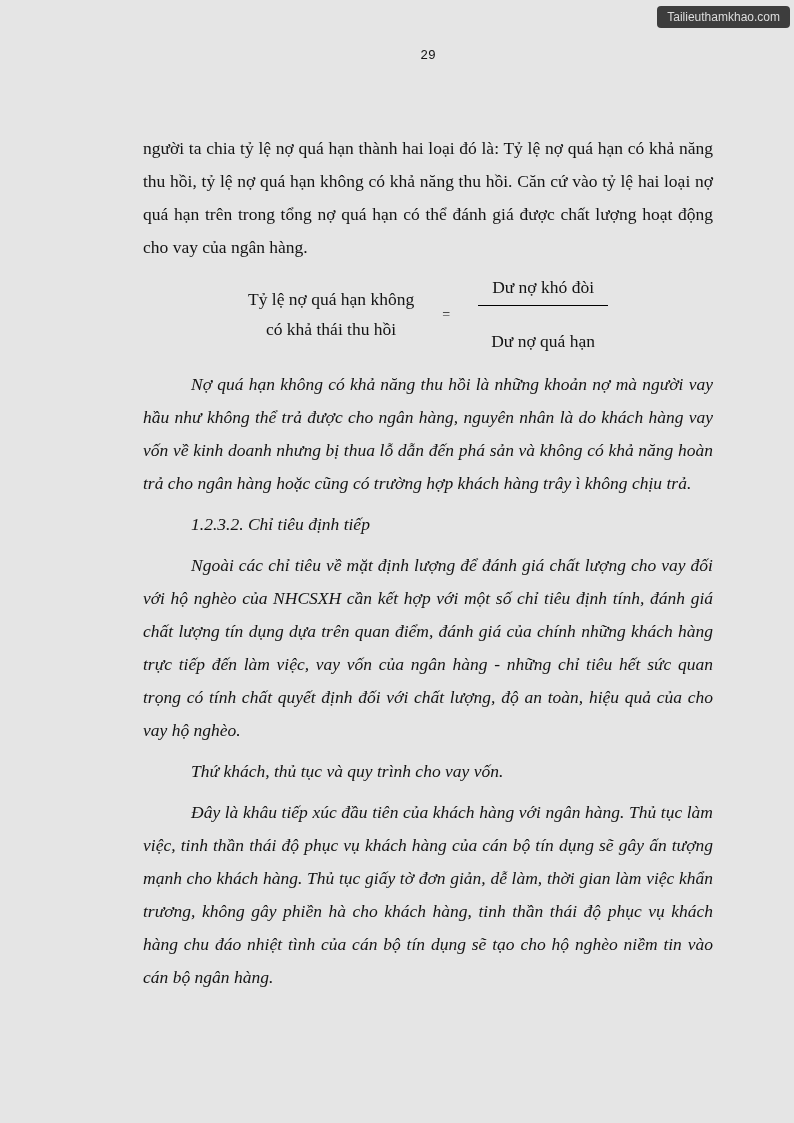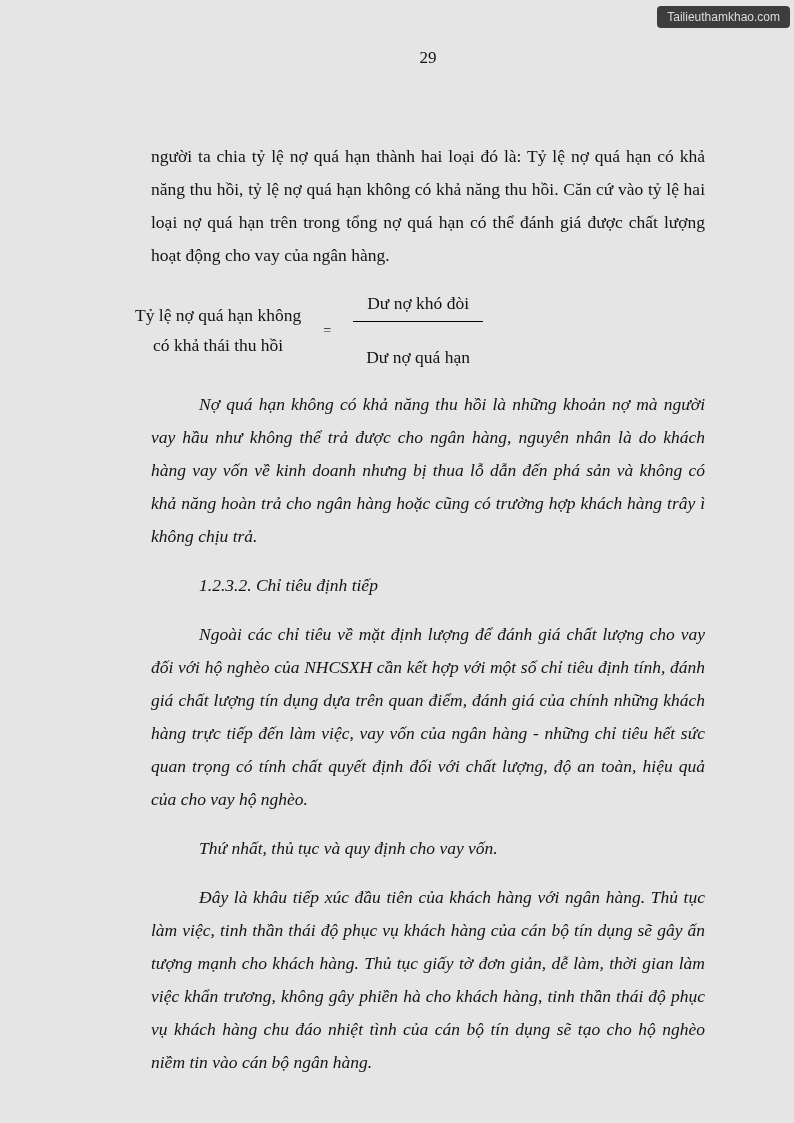--- a/index.html
+++ b/index.html
@@ -27,45 +27,47 @@
     line-height: 14px;
     padding: 4px 10px;
     border-radius: 4px;
   }
   .page-number {
     position: absolute;
     top: 48px;
     left: 135px;
     width: 586px;
     text-align: center;
-    font-size: 17px;
+    font-size: 13px;
+    font-family: Liberation Mono, monospace;
   }
   .content {
     position: absolute;
     top: 124px;
     left: 135px;
     width: 586px;
     font-size: 17.5px;
     line-height: 33px;
     text-align: justify;
   }
   .para {
-    margin: 16px;
+    margin: 8px;
   }
   .indent {
     text-indent: 48px;
     font-style: italic;
   }
   .italic {
     font-style: italic;
   }
   .formula {
     display: flex;
+    justify-content: center;
     align-items: center;
-    gap: 22px;
+    gap: 28px;
     margin: 6px 0 12px 0;
     line-height: 30px;
     text-align: center;
   }
   .formula-lhs {
     text-align: center;
   }
   .formula-eq {
     font-size: 14px;
     padding-top: 2px;
@@ -109,19 +111,19 @@
         <div class="den">Dư nợ quá hạn</div>
       </div>
     </div>
 
     <p class="para indent">Nợ quá hạn không có khả năng thu hồi là những khoản nợ mà người vay hầu như không thể trả được cho ngân hàng, nguyên nhân là do khách hàng vay vốn về kinh doanh nhưng bị thua lỗ dẫn đến phá sản và không có khả năng hoàn trả cho ngân hàng hoặc cũng có trường hợp khách hàng trây ì không chịu trả.</p>
 
     <p class="para indent italic">1.2.3.2. Chỉ tiêu định tiếp</p>
 
     <p class="para indent">Ngoài các chỉ tiêu về mặt định lượng để đánh giá chất lượng cho vay đối với hộ nghèo của NHCSXH cần kết hợp với một số chỉ tiêu định tính, đánh giá chất lượng tín dụng dựa trên quan điểm, đánh giá của chính những khách hàng trực tiếp đến làm việc, vay vốn của ngân hàng - những chỉ tiêu hết sức quan trọng có tính chất quyết định đối với chất lượng, độ an toàn, hiệu quả của cho vay hộ nghèo.</p>
 
-    <p class="para indent italic">Thứ nhất, thủ tục và quy định cho vay vốn.</p>
+    <p class="para indent italic">Thứ khách, thủ tục và quy trình cho vay vốn.</p>
 
     <p class="para indent">Đây là khâu tiếp xúc đầu tiên của khách hàng với ngân hàng. Thủ tục làm việc, tinh thần thái độ phục vụ khách hàng của cán bộ tín dụng sẽ gây ấn tượng mạnh cho khách hàng. Thủ tục giấy tờ đơn giản, dễ làm, thời gian làm việc khẩn trương, không gây phiền hà cho khách hàng, tinh thần thái độ phục vụ khách hàng chu đáo nhiệt tình của cán bộ tín dụng sẽ tạo cho hộ nghèo niềm tin vào cán bộ ngân hàng.</p>
 
   </div>
 
 </div>
 
 </body></html>

